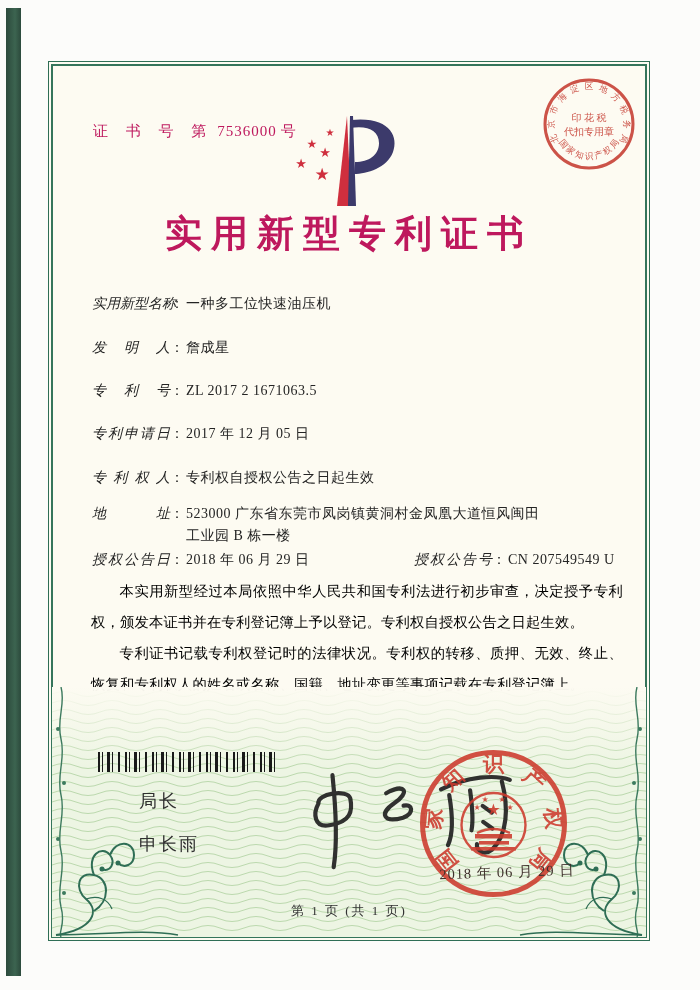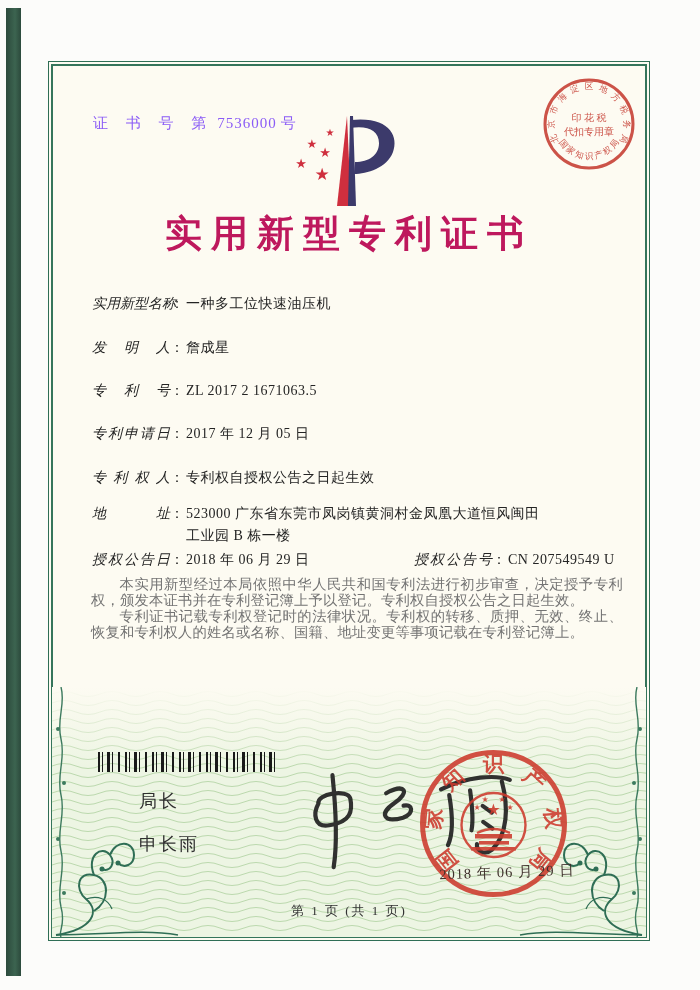--- a/index.html
+++ b/index.html
@@ -22,42 +22,42 @@
     background:#edf5e3;}
   .panel-fade{position:absolute;left:0;right:0;top:0;height:80px;
     background:linear-gradient(#fdfbf2,rgba(253,251,242,0));z-index:2;}
   .flourish{position:absolute;bottom:0;z-index:3;}
   .flourish.left{left:0;}
   .flourish.right{right:0;transform:scaleX(-1);}
   .vine{position:absolute;top:0;z-index:3;}
   .vine.left{left:1px;}
   .vine.right{right:1px;transform:scaleX(-1);}
 
-  .cert-no{position:absolute;left:44px;top:52px;font-size:15px;color:#8b5cf6;}
+  .cert-no{position:absolute;left:44px;top:60px;font-size:15px;color:#be185d;}
   .cert-no .sp{letter-spacing:7px;}
   .cert-no .num{letter-spacing:1px;padding-left:4px;}
   .cert-no .suf{padding-left:4px;}
 
   .logo{position:absolute;left:268px;top:48px;width:132px;height:102px;}
   .star{position:absolute;color:#cf2f3e;transform:translate(-50%,-50%);line-height:1;z-index:2;}
 
   .stamp-top{position:absolute;left:487px;top:9px;width:106px;height:106px;opacity:.92;}
 
   .title{position:absolute;left:0;top:147px;width:100%;text-align:center;
     font-size:37px;font-weight:600;letter-spacing:9px;color:#be185d;}
 
   .frow{position:absolute;left:43px;font-size:14px;color:#242424;white-space:nowrap;}
   .flabel{display:inline-block;width:78px;text-align:justify;text-align-last:justify;vertical-align:top;font-style:italic;}
   .fcolon{display:inline-block;width:16px;}
   .fval{letter-spacing:.5px;}
   .addr2{position:absolute;left:137px;font-size:14px;letter-spacing:.5px;}
   .grant-no{position:absolute;left:322px;top:0;}
 
   .bodytext{position:absolute;left:42px;top:514px;width:532px;
-    font-size:14.3px;line-height:16px;color:#737373;text-align:justify;letter-spacing:.2px;}
+    font-size:14.3px;line-height:31px;color:#000000;text-align:justify;letter-spacing:.2px;}
   .bodytext p{margin:0;text-indent:2em;}
 
   .barcode{position:absolute;left:49px;top:690px;width:182px;height:20px;z-index:4;
     background:repeating-linear-gradient(90deg,
       #191919 0 2px,transparent 2px 4px,#191919 4px 5px,transparent 5px 9px,
       #191919 9px 12px,transparent 12px 14px,#191919 14px 15px,transparent 15px 20px,
       #191919 20px 22px,transparent 22px 27px);}
 
   .signoff{position:absolute;left:90px;z-index:4;
     font-family:"Liberation Sans","DejaVu Sans",sans-serif;

